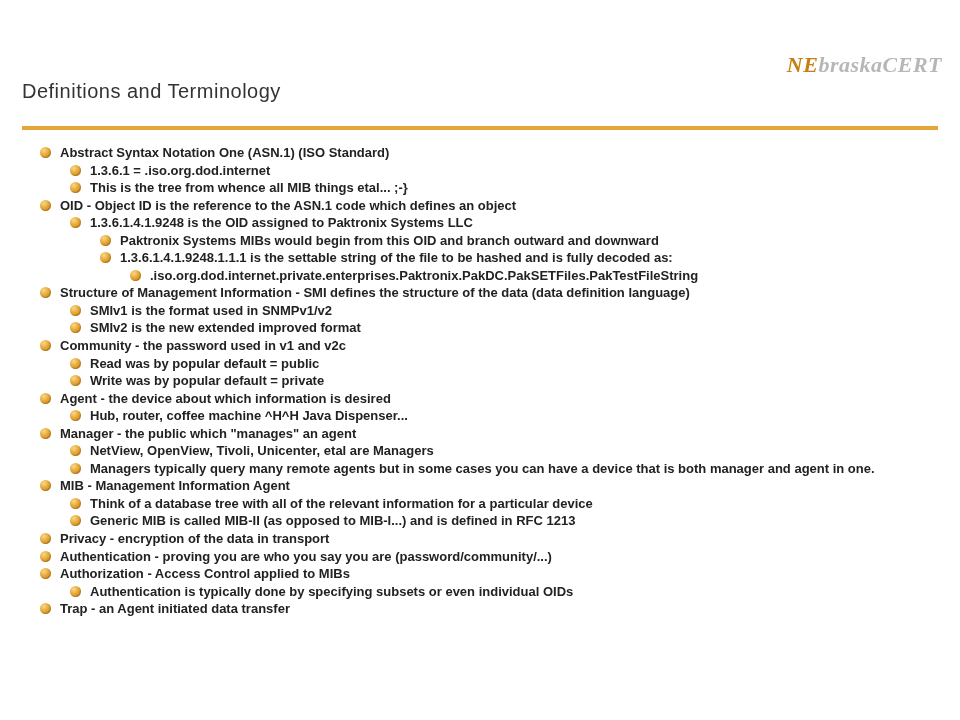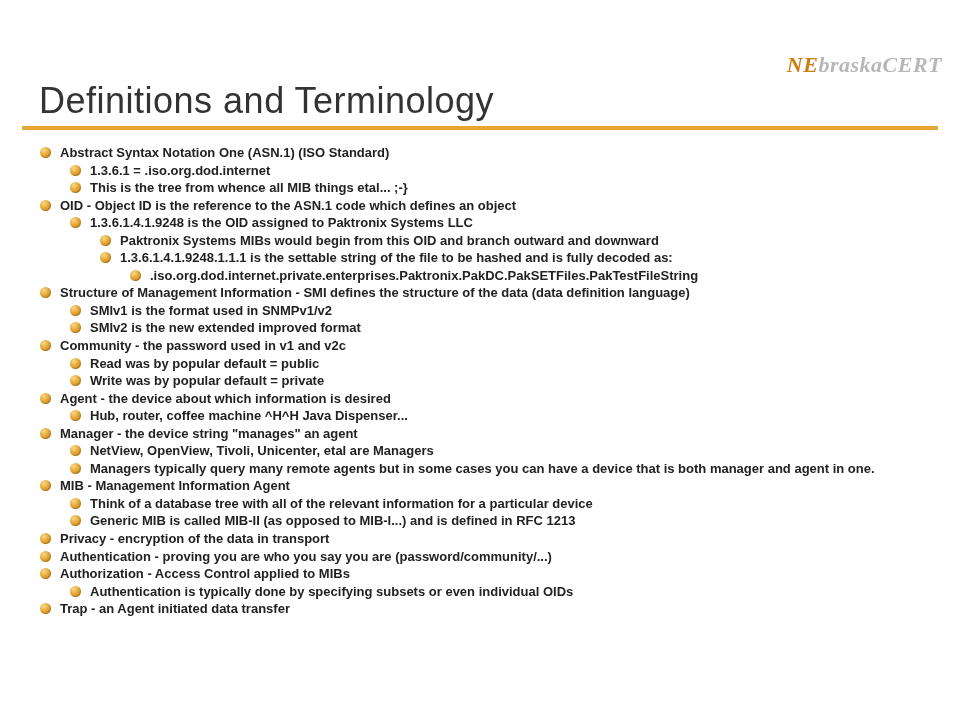--- a/index.html
+++ b/index.html
@@ -29,22 +29,22 @@
     font-weight: bold;
     letter-spacing: 0.5px;
     color: #d08a1f;
     text-shadow: 1px 1px 0 #fff;
   }
   .brand .ne { color: #c97e10; }
   .brand .rest { color: #b7b7b7; }
   .title {
     position: absolute;
     top: 34px;
-    left: 39px;
-    font-size: 36px;
+    left: 22px;
+    font-size: 20px;
     font-weight: 400;
     color: #333;
     letter-spacing: 0.5px;
   }
   .rule {
     position: absolute;
     top: 80px;
     left: 22px;
     right: 22px;
     height: 4px;
@@ -122,21 +122,21 @@
             <li><span>SMIv1 is the format used in SNMPv1/v2</span></li>
             <li><span>SMIv2 is the new extended improved format</span></li>
           </ul></li>
         <li><span>Community - the password used in v1 and v2c</span><ul>
             <li><span>Read was by popular default =  public</span></li>
             <li><span>Write was by popular default = private</span></li>
           </ul></li>
         <li><span>Agent - the device about which information is desired</span><ul>
             <li><span>Hub, router, coffee machine ^H^H Java Dispenser...</span></li>
           </ul></li>
-        <li><span>Manager - the device string "manages" an agent</span><ul>
+        <li><span>Manager - the public which "manages" an agent</span><ul>
             <li><span>NetView, OpenView, Tivoli, Unicenter, etal are Managers</span></li>
             <li><span>Managers typically query many remote agents but in some cases you can have a device that is both manager and agent in one.</span></li>
           </ul></li>
         <li><span>MIB - Management Information Agent</span><ul>
             <li><span>Think of a database tree with all of the relevant information for a particular device</span></li>
             <li><span>Generic MIB is called MIB-II  (as opposed to MIB-I...)  and is defined in RFC 1213</span></li>
           </ul></li>
         <li><span>Privacy - encryption of the data in transport</span></li>
         <li><span>Authentication - proving you are who you say you are (password/community/...)</span></li>
         <li><span>Authorization - Access Control applied to MIBs</span><ul>

